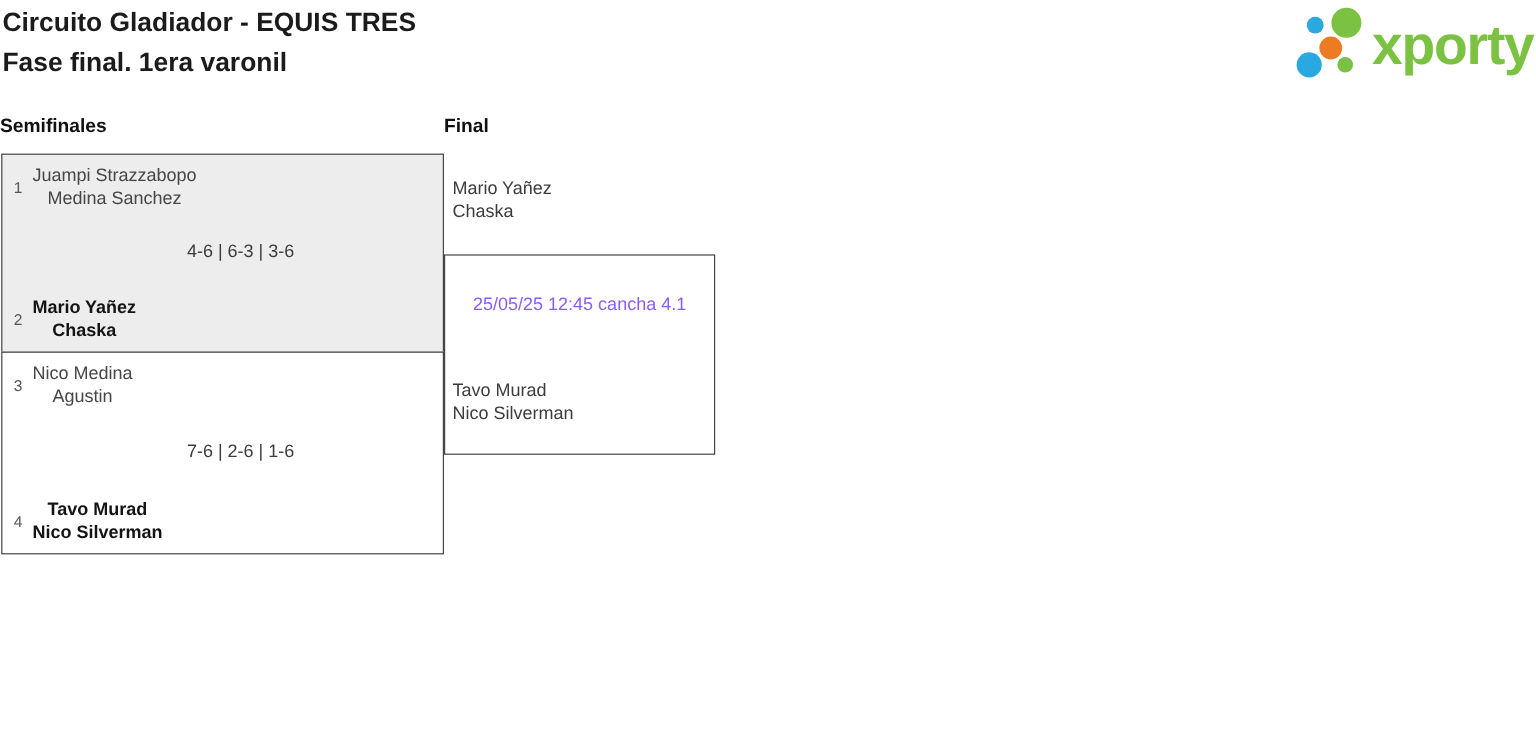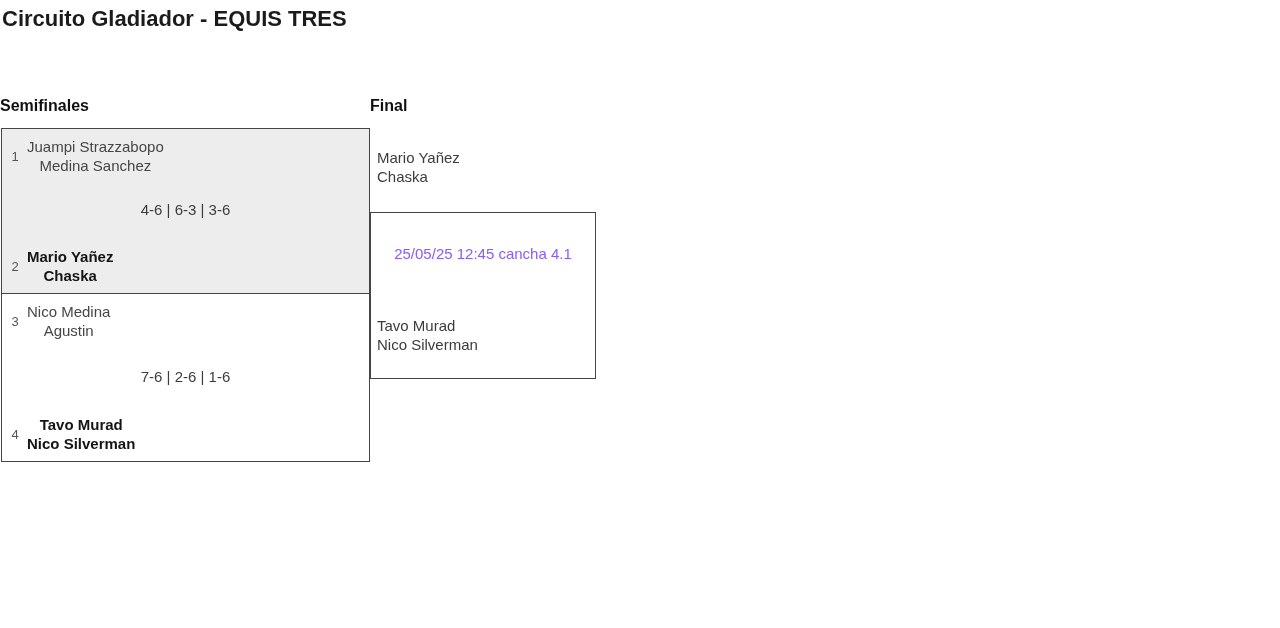--- a/index.html
+++ b/index.html
@@ -22,36 +22,47 @@
   .sf1{left:1px; top:128px; width:369px; height:166px; background:#ededed;}
   .sf2{left:1px; top:293px; width:369px; height:169px;}
   .final-box{left:370px; top:212px; width:226px; height:167px; background:transparent;}
 
   .team-row{position:absolute; left:5px; display:flex; align-items:center;}
   .team-row.top{top:8px;}
   .team-row.bottom{bottom:8px;}
   .seed{width:16px; text-align:center; font-size:13px; color:#555; flex:none;}
   .players{margin-left:4px; font-size:15px; line-height:19px; color:#464646;text-align:center;}
   .winner .players{font-weight:700; color:#141414;}
-  .score{position:absolute; left:0; width:100%; top:calc(50% - 10px); text-align:center; font-size:15px; color:#3c3c3c;}
+  .score{position:absolute; left:15px; width:100%; top:calc(50% - 10px); text-align:center; font-size:15px; color:#3c3c3c;}
 
   .final-team{position:absolute; font-size:15px; line-height:19px; color:#3c3c3c;}
   .final-team-1{left:377px; top:148px;}
   .final-team-2{left:377px; top:316px;}
   .final-schedule{position:absolute; left:370px; width:226px; top:245px; text-align:center; font-size:15px; color:#8b5cf6;}
 </style>
 </head>
 <body>
 
 <div class="page">
 
   <div class="title-block">
     <div class="title-line">Circuito Gladiador - EQUIS TRES</div>
+    <div class="title-line">Fase final. 1era varonil</div>
   </div>
 
+  <div class="logo">
+    <svg width="56" height="66" viewBox="0 0 56 66">
+      <circle cx="17" cy="18" r="7" fill="#2aa9e0"></circle>
+      <circle cx="43" cy="16" r="12.5" fill="#7bc142"></circle>
+      <circle cx="30" cy="37" r="9.5" fill="#ec7b23"></circle>
+      <circle cx="12" cy="51" r="10.5" fill="#2aa9e0"></circle>
+      <circle cx="42" cy="51" r="6.5" fill="#7bc142"></circle>
+    </svg>
+    <span class="logo-word">xporty</span>
+  </div>
 
   <div class="round-header rh-semis">Semifinales</div>
   <div class="round-header rh-final">Final</div>
 
   <div class="match-box sf1">
     <div class="team-row top">
       <span class="seed">1</span>
       <span class="players"><span>Juampi Strazzabopo</span><br><span>Medina Sanchez</span></span>
     </div>
     <div class="score">4-6 | 6-3 | 3-6</div>

